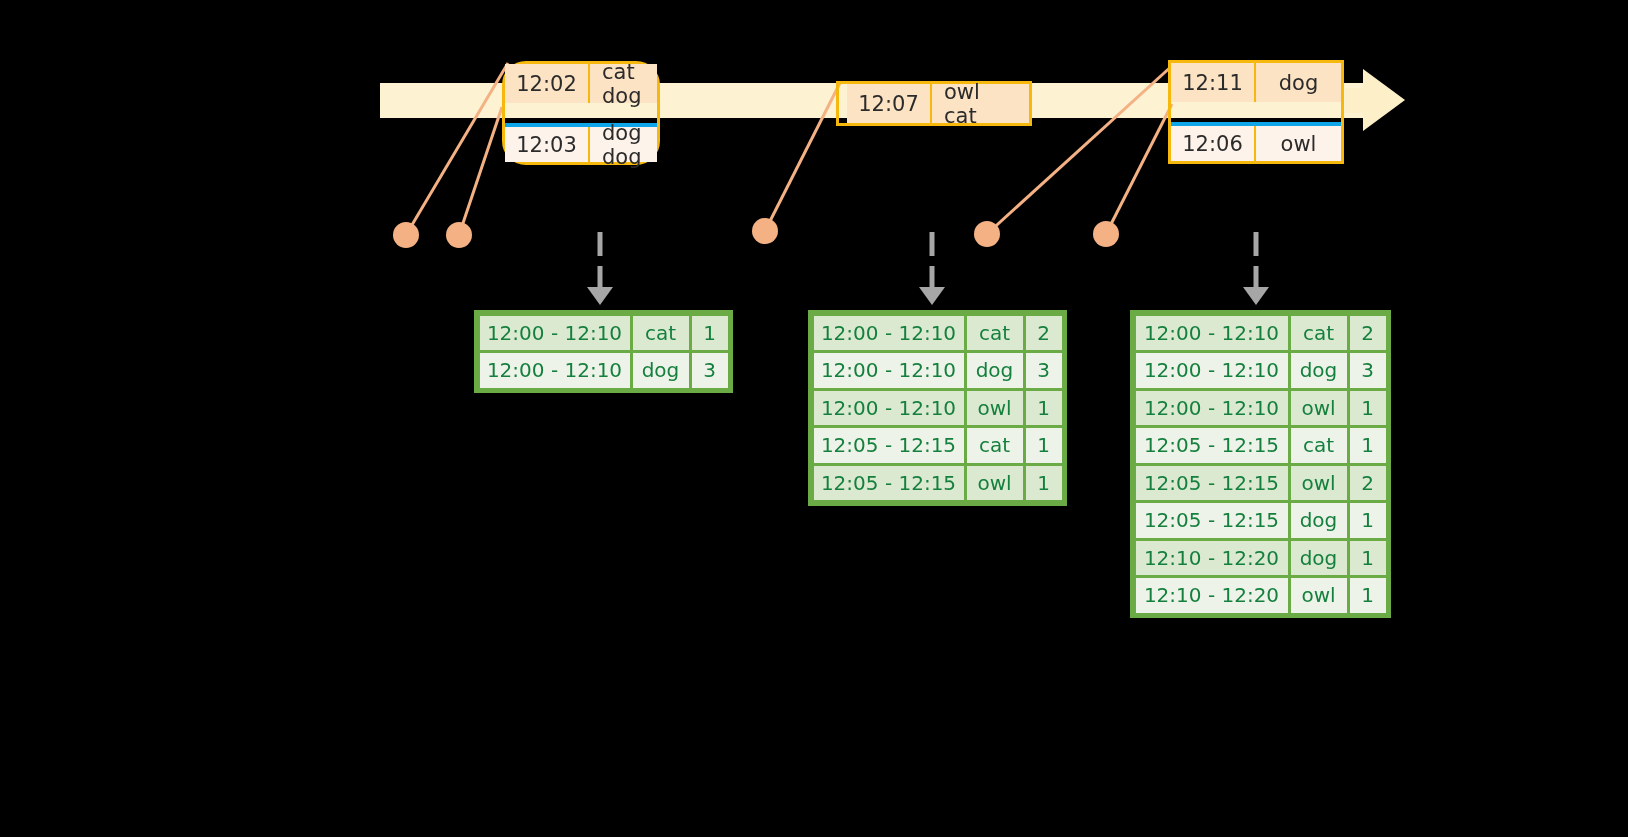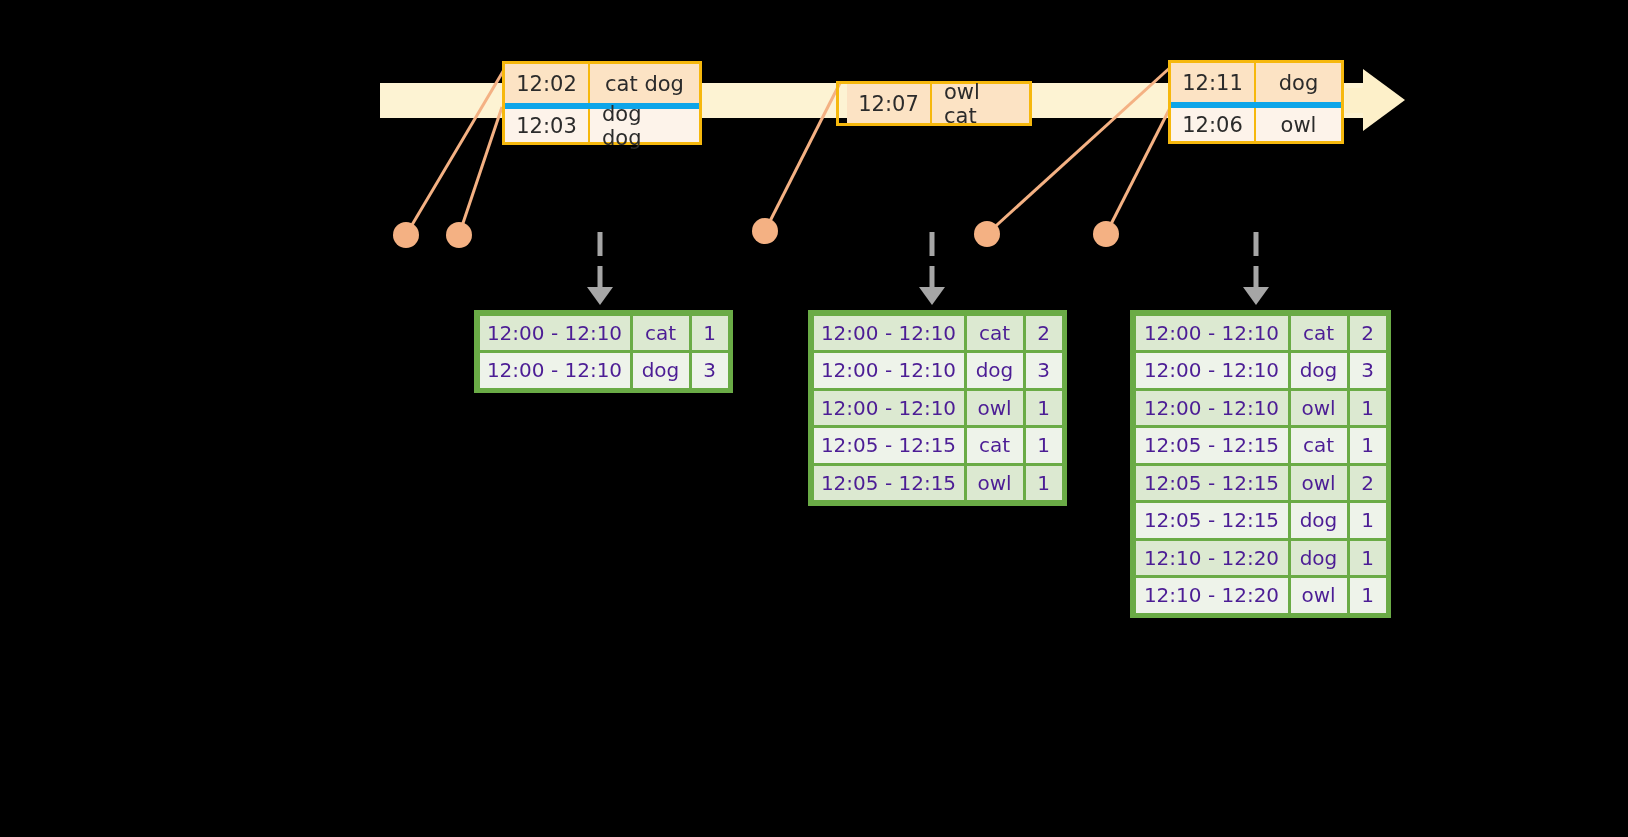--- a/index.html
+++ b/index.html
@@ -23,46 +23,46 @@
   .timeline-arrow-stem{
     position:absolute;left:1345px;top:88px;width:28px;height:25px;background:#fdf0c9;
   }
 
   
   .evt{
     position:absolute;border:3px solid #f6b80d;box-sizing:border-box;
     display:flex;flex-direction:column;
   }
   .evt-row{display:flex;height:39px;box-sizing:border-box;}
-  .evt-row + .evt-row{border-top:6px solid #0ea5e9;}
+  .evt-row + .evt-row{border-top:4px solid #0ea5e9;margin-top:20px;}
   .evt-row.dark  .cell{background:#fce3c4;}
   .evt-row.light .cell{background:#fdf3ea;}
   .evt .cell{
     display:flex;align-items:center;justify-content:center;
     color:#2b2b2b;font-size:21px;box-sizing:border-box;
     font-family:"DejaVu Sans", sans-serif;
   }
   .evt .cell.time{width:85px;border-right:2px solid #f6b80d;}
   .evt .cell.words{flex:1;padding:0 12px;}
 
-  #evt-a{left:502px;top:61px;width:200px;}
+  #evt-a{left:502px;top:61px;width:158px;border-radius:24px;}
   #evt-b{left:836px;top:81px;width:196px;padding-left:8px;}
   #evt-c{left:1168px;top:60px;width:176px;}
   .conn{position:absolute;left:0;top:0;width:1628px;height:837px;
         pointer-events:none;}
 
   
   .rtable{
     position:absolute;border:4px solid #6aab46;box-sizing:border-box;
     background:#6aab46;
   }
   .rrow{display:flex;height:37.5px;box-sizing:border-box;}
   .rrow .rc{
     display:flex;align-items:center;justify-content:center;
-    color:#4c1d95;font-size:20px;box-sizing:border-box;
+    color:#15803d;font-size:20px;box-sizing:border-box;
     margin:1.5px;
     font-family:"DejaVu Sans", sans-serif;
   }
   .rrow.dark  .rc{background:#dce9d1;}
   .rrow.light .rc{background:#eef3ea;}
   .rc.win{width:150px;}
   .rc.key{width:56px;}
   .rc.cnt{width:36px;}
 
   #tbl-1{left:474px;top:310px;}

